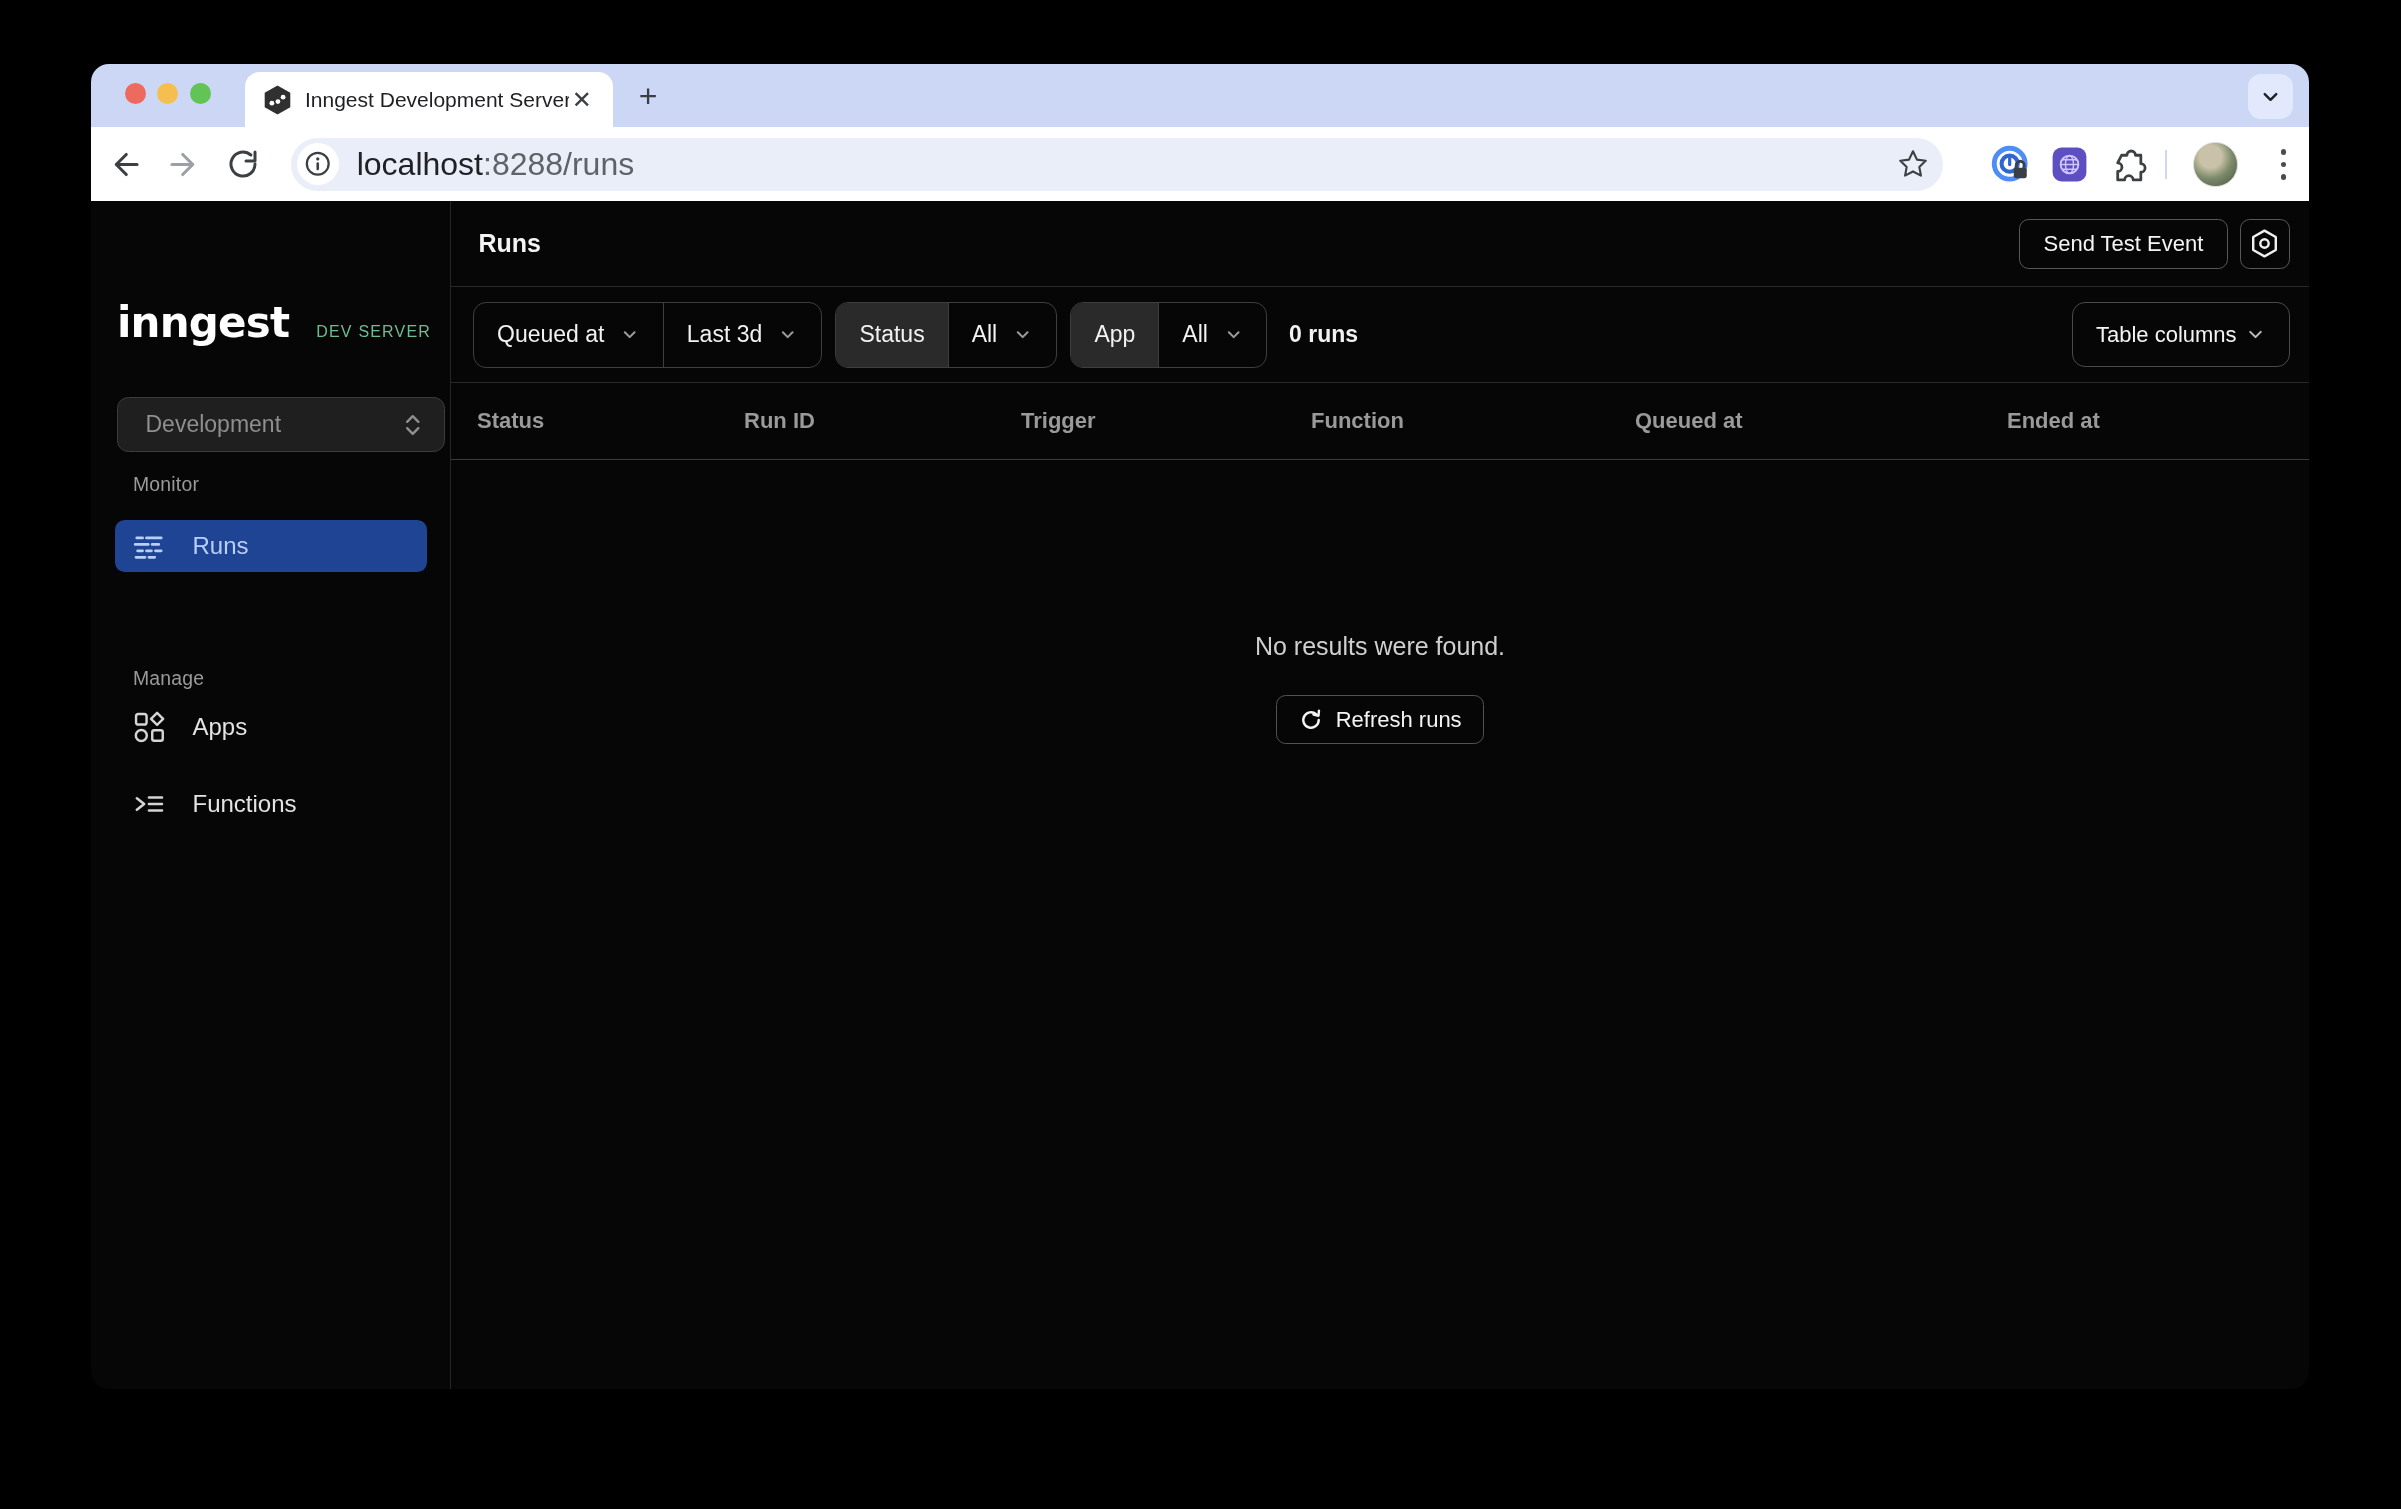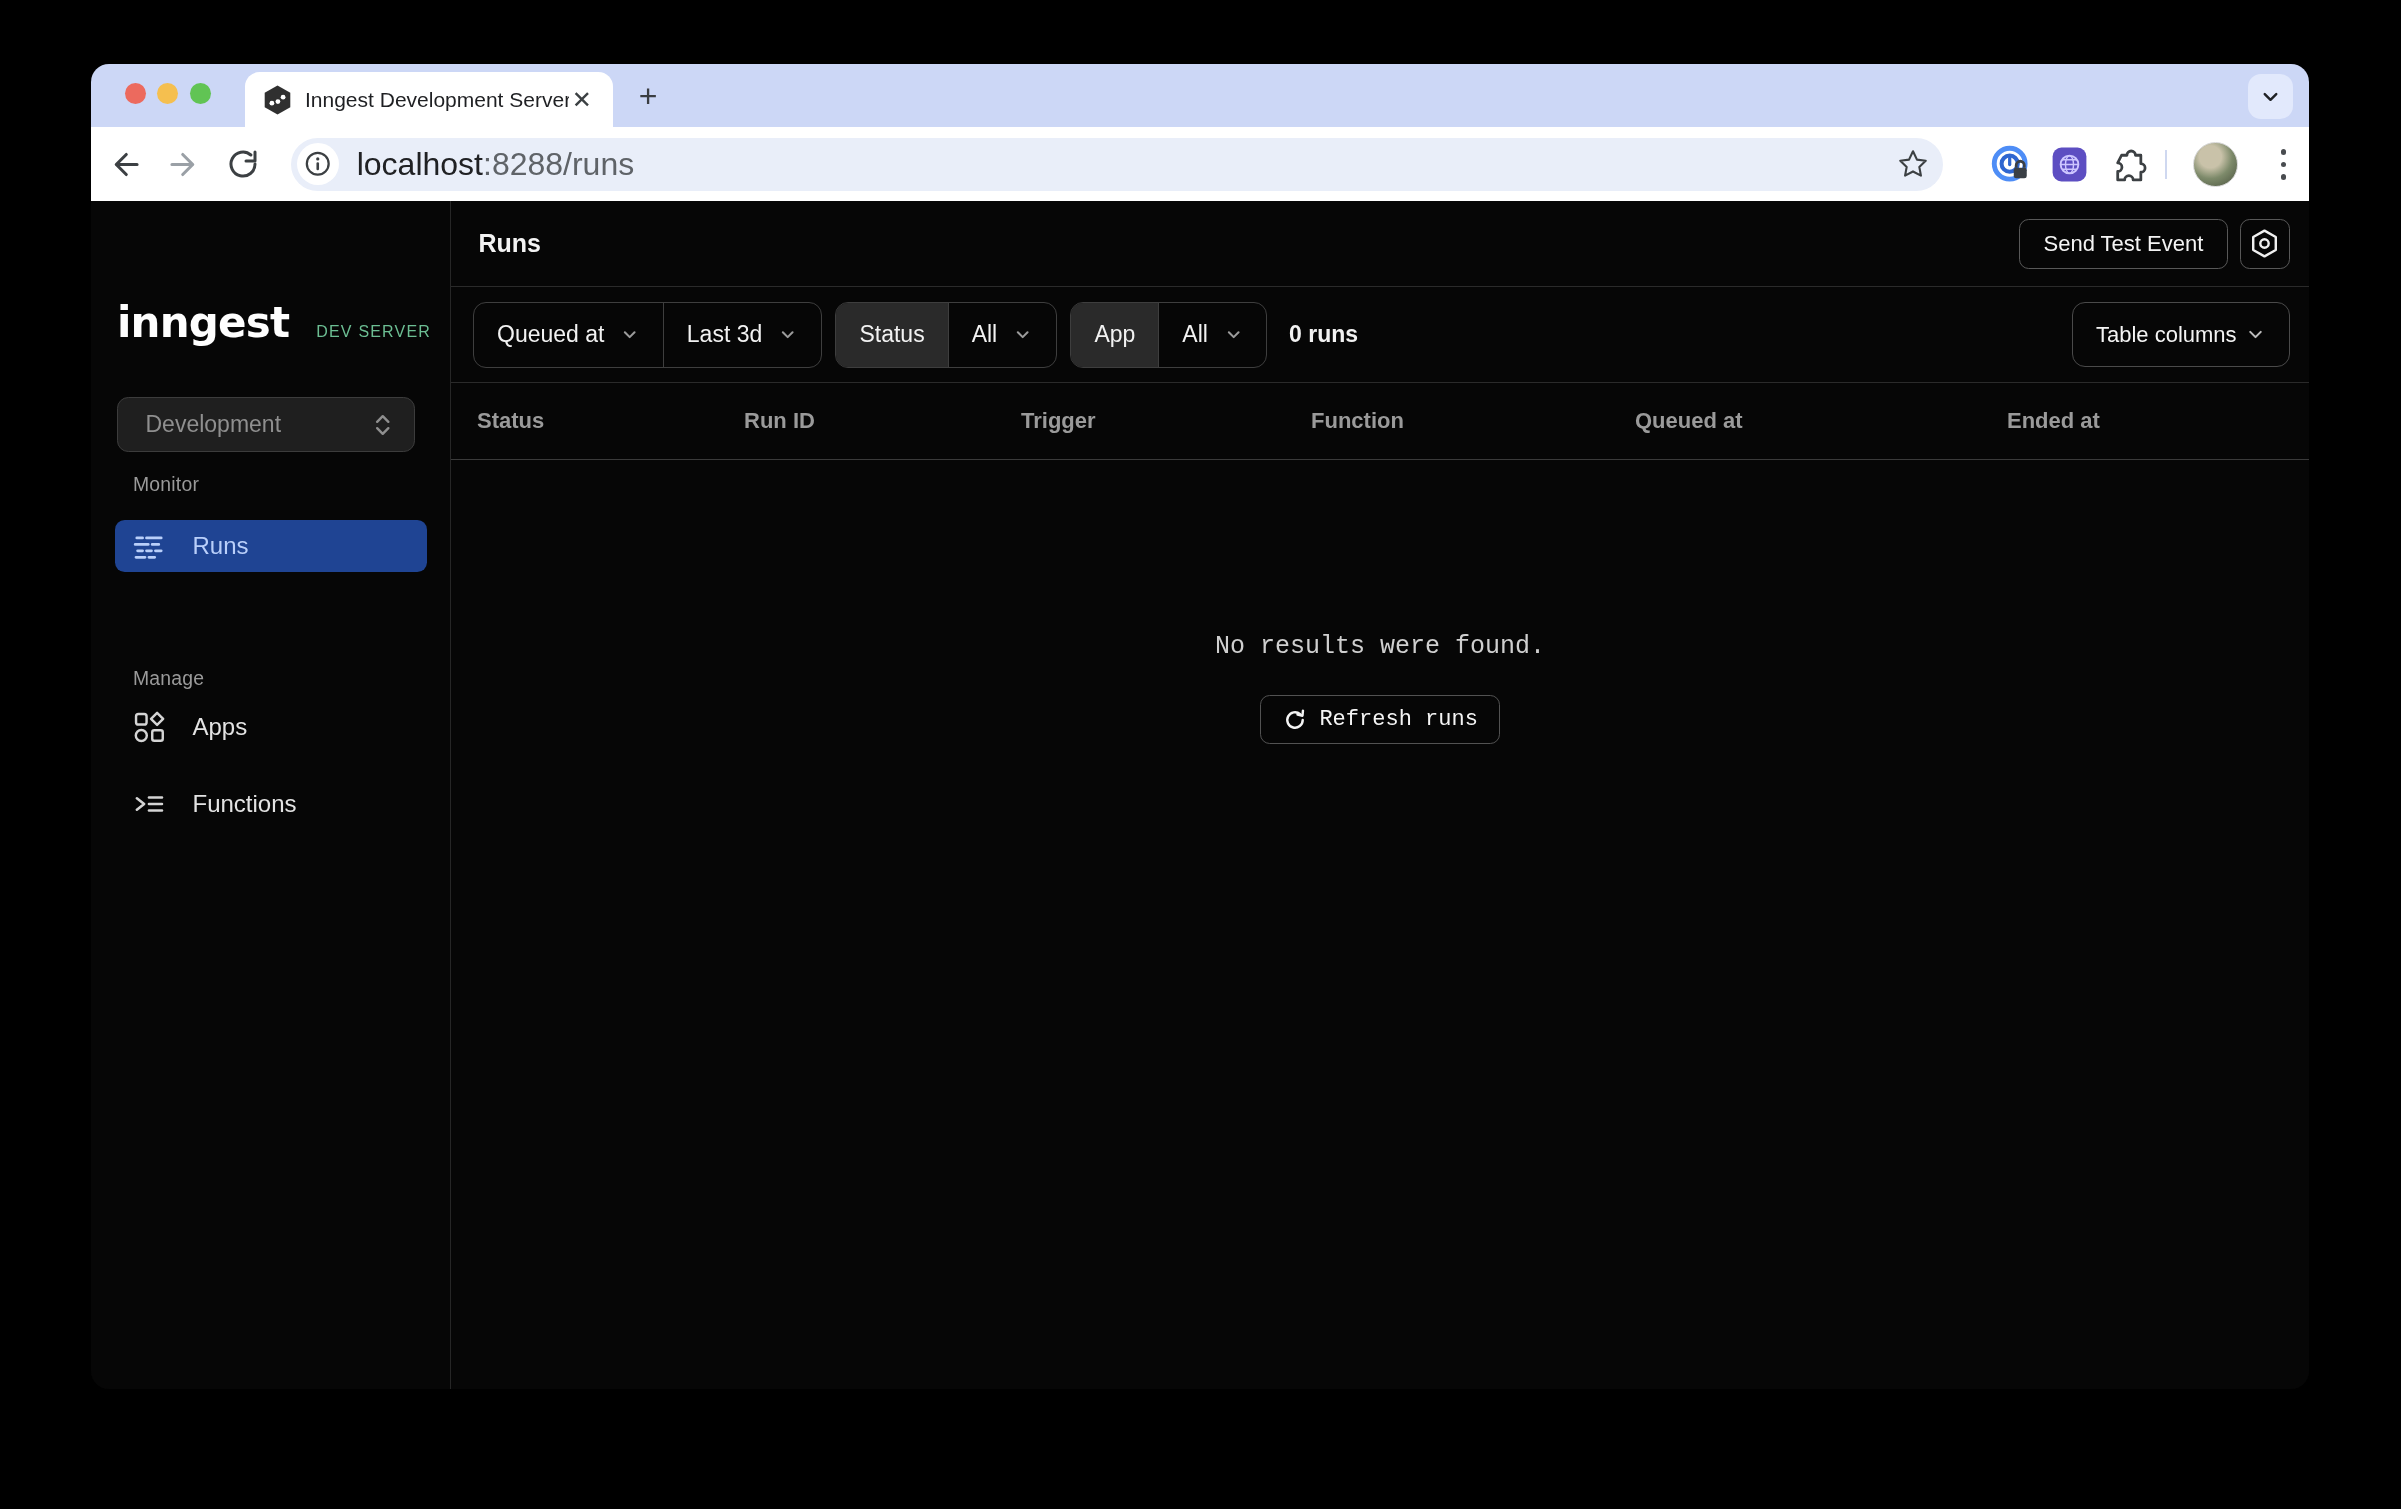--- a/index.html
+++ b/index.html
@@ -61,21 +61,21 @@
 
   
   .app { display:flex; height:1189px; background:#060606; }
 
   
   .sidebar { position:relative; width:360px; flex:0 0 360px; border-right:0.8px solid #262626; }
   .logo-row { position:absolute; left:26px; top:97px; display:flex; align-items:baseline; gap:27px; }
   .logo-word { font-size:42px; font-weight:800; color:#fefefe; letter-spacing:-0.8px; font-family:"DejaVu Sans","Liberation Sans",sans-serif; }
   .logo-badge { font-size:16px; color:#6cbe93; letter-spacing:1.2px; font-weight:500; }
   .env-select {
-    position:absolute; left:26px; top:196px; width:298px; height:55px;
+    position:absolute; left:26px; top:196px; width:328px; height:55px;
     background:#1f1f1f; border:0.8px solid #3c3c3c; border-radius:11.3px;
     display:flex; align-items:center; padding:0 18px 0 27.5px; color:#8f8f8f; font-size:23px;
   }
   .env-select .grow { flex:1; }
   .section-label { position:absolute; left:42px; font-size:19.4px; color:#9a9a9a; letter-spacing:0.2px; }
   .side-item {
     position:absolute; left:23.5px; width:312px; height:52px; border-radius:9.7px;
     display:flex; align-items:center; padding-left:16px; gap:26px;
     color:#e3e3e3; font-size:24px;
   }
@@ -116,21 +116,21 @@
   .runs-count { font-size:23px; font-weight:600; color:#f2f2f2; margin-left:8px; }
   .filter-spacer { flex:1; }
   .cols-btn { height:65px; border-radius:13px; border-color:#4a4a4a; padding:0 23px; gap:8px; }
 
   .table-header {
     height:77px; flex:0 0 77px; border-bottom:0.8px solid #3a3a3a;
     display:grid; grid-template-columns:267px 277px 290px 324px 372px 1fr;
     align-items:center; padding-left:26px;
     color:#9a9a9a; font-size:22px; font-weight:700;
   }
-  .empty { flex:1; display:flex; flex-direction:column; align-items:center; padding-top:172px;font-family:Liberation Mono, monospace; }
+  .empty { flex:1; display:flex; flex-direction:column; align-items:center; padding-top:172px; }
   .empty-msg { font-size:25px; color:#cfcfcf; }
   .refresh-btn { margin-top:34px; height:49px; padding:0 21px; border-color:#525252; }
 
   .chev { display:inline-block; }
   svg { display:block; }
 </style>
 </head>
 <body>
 
 <div class="window">

